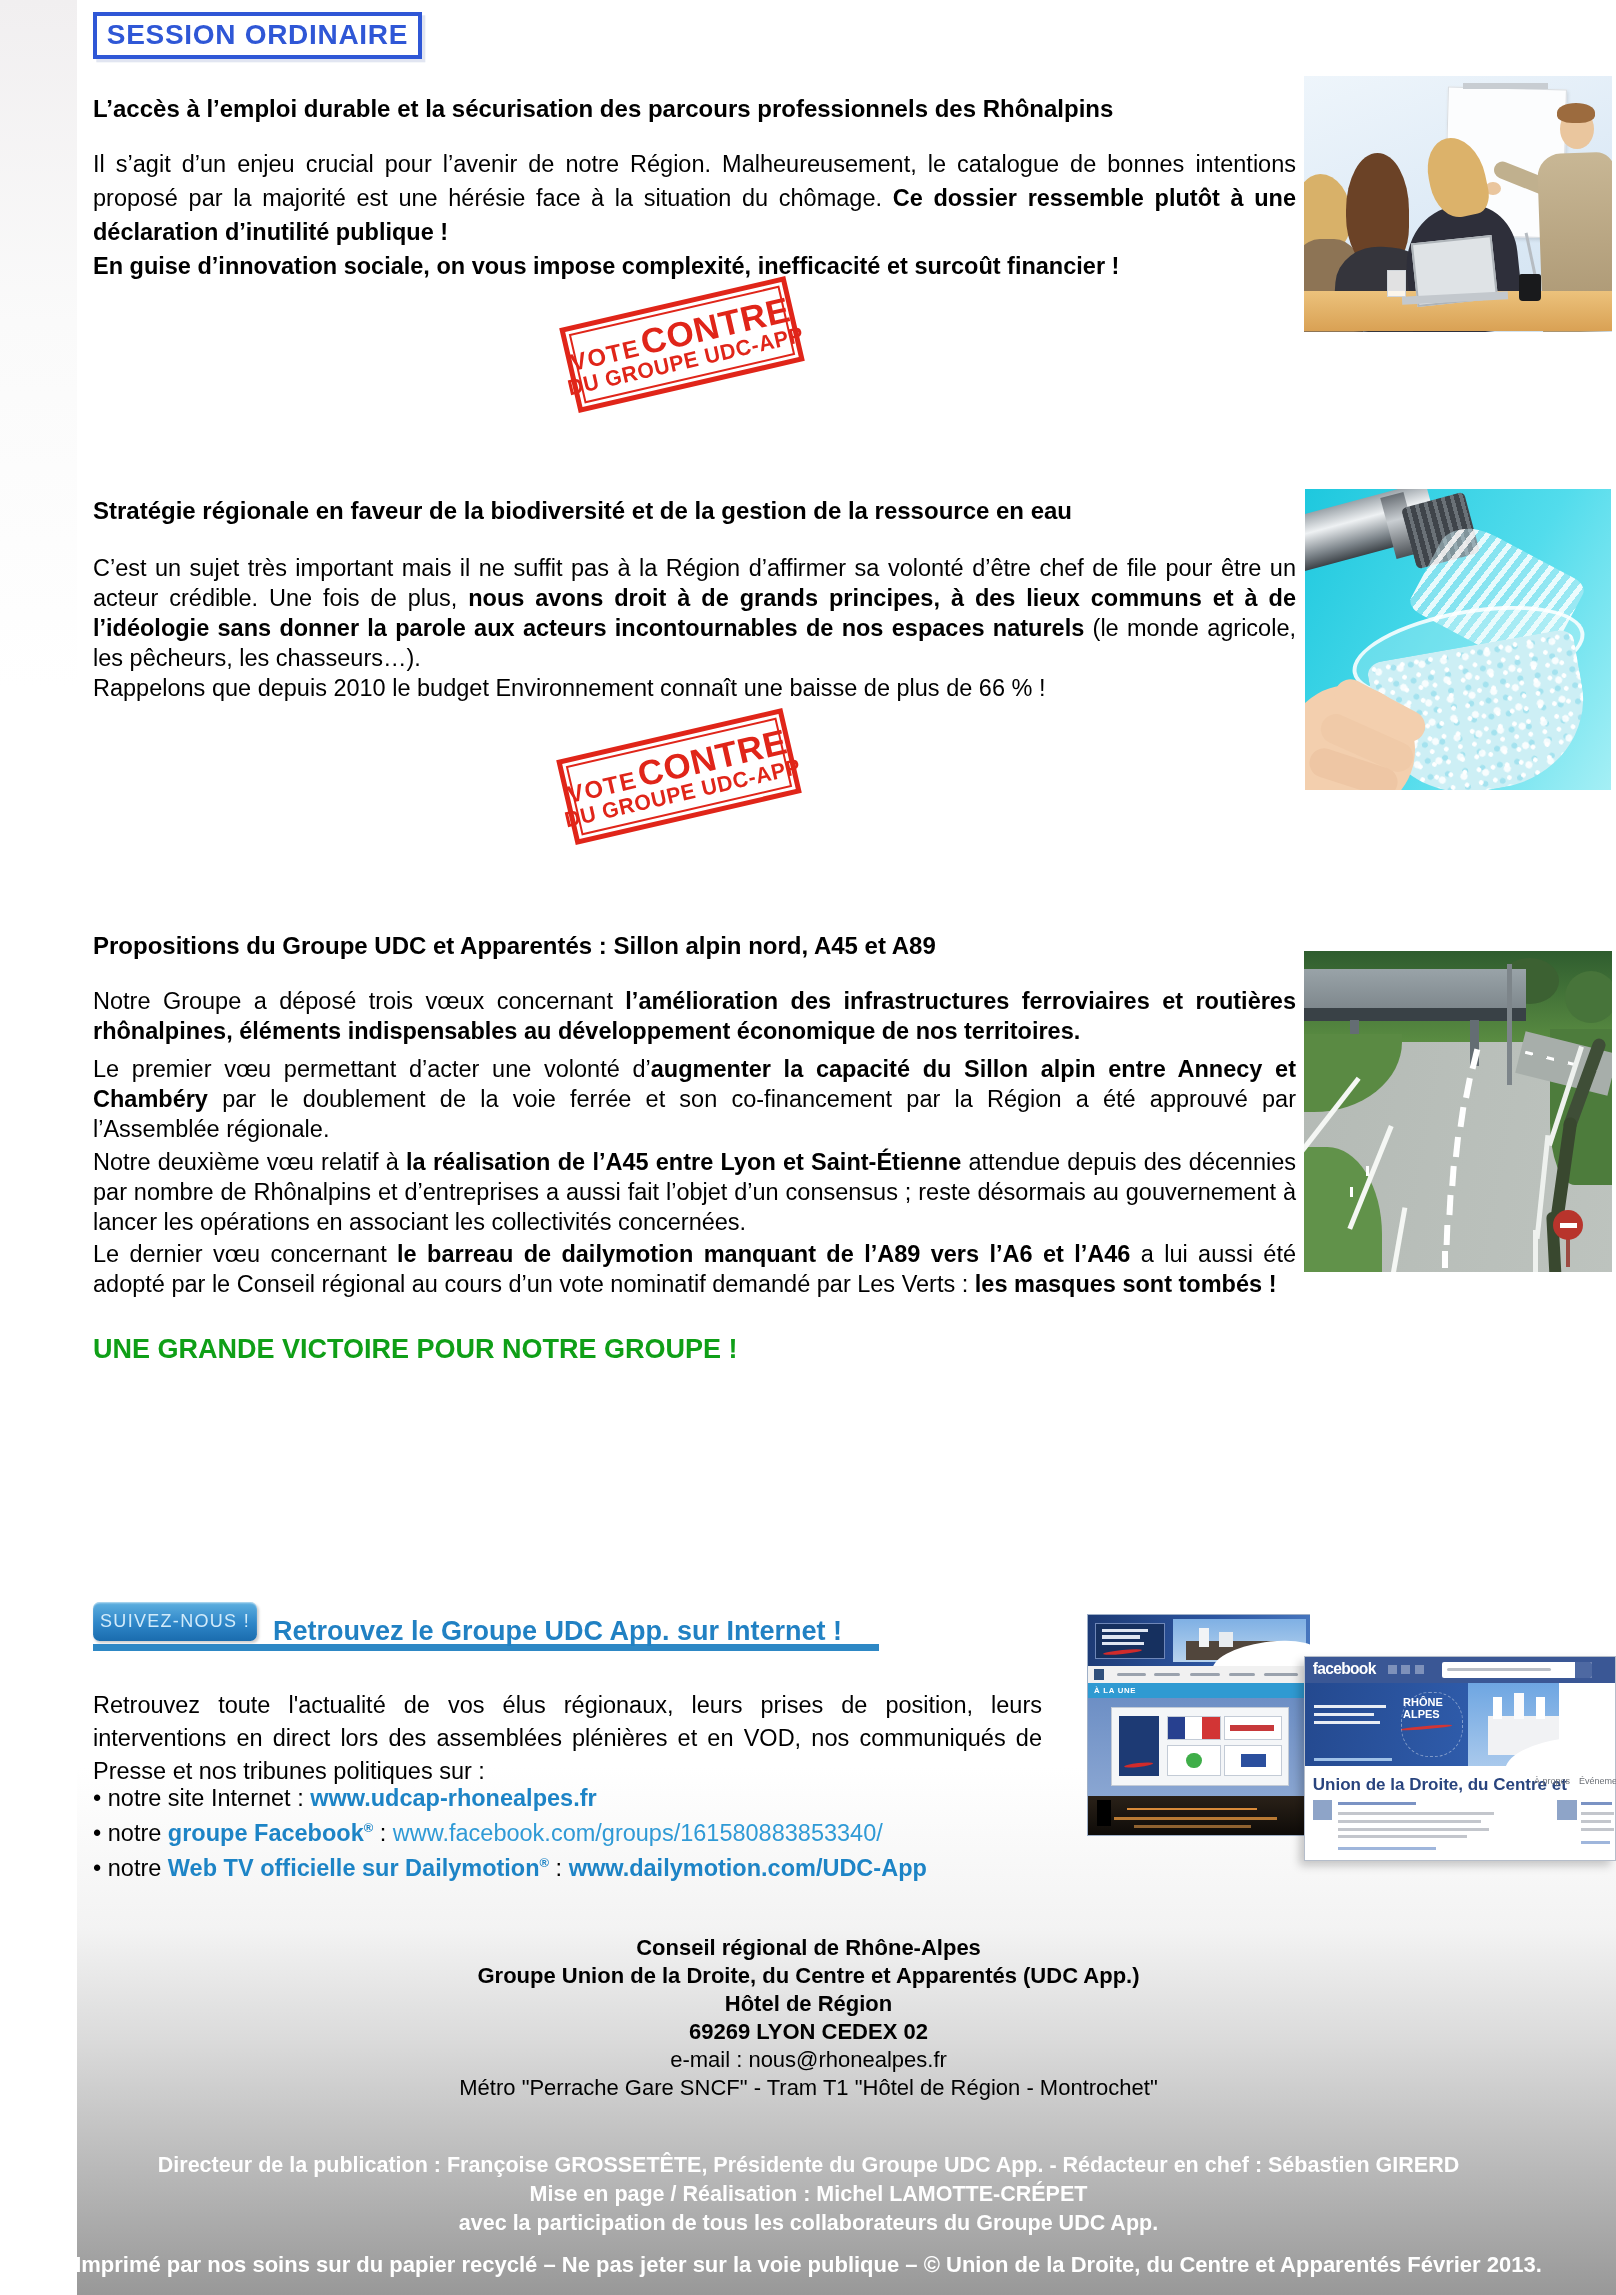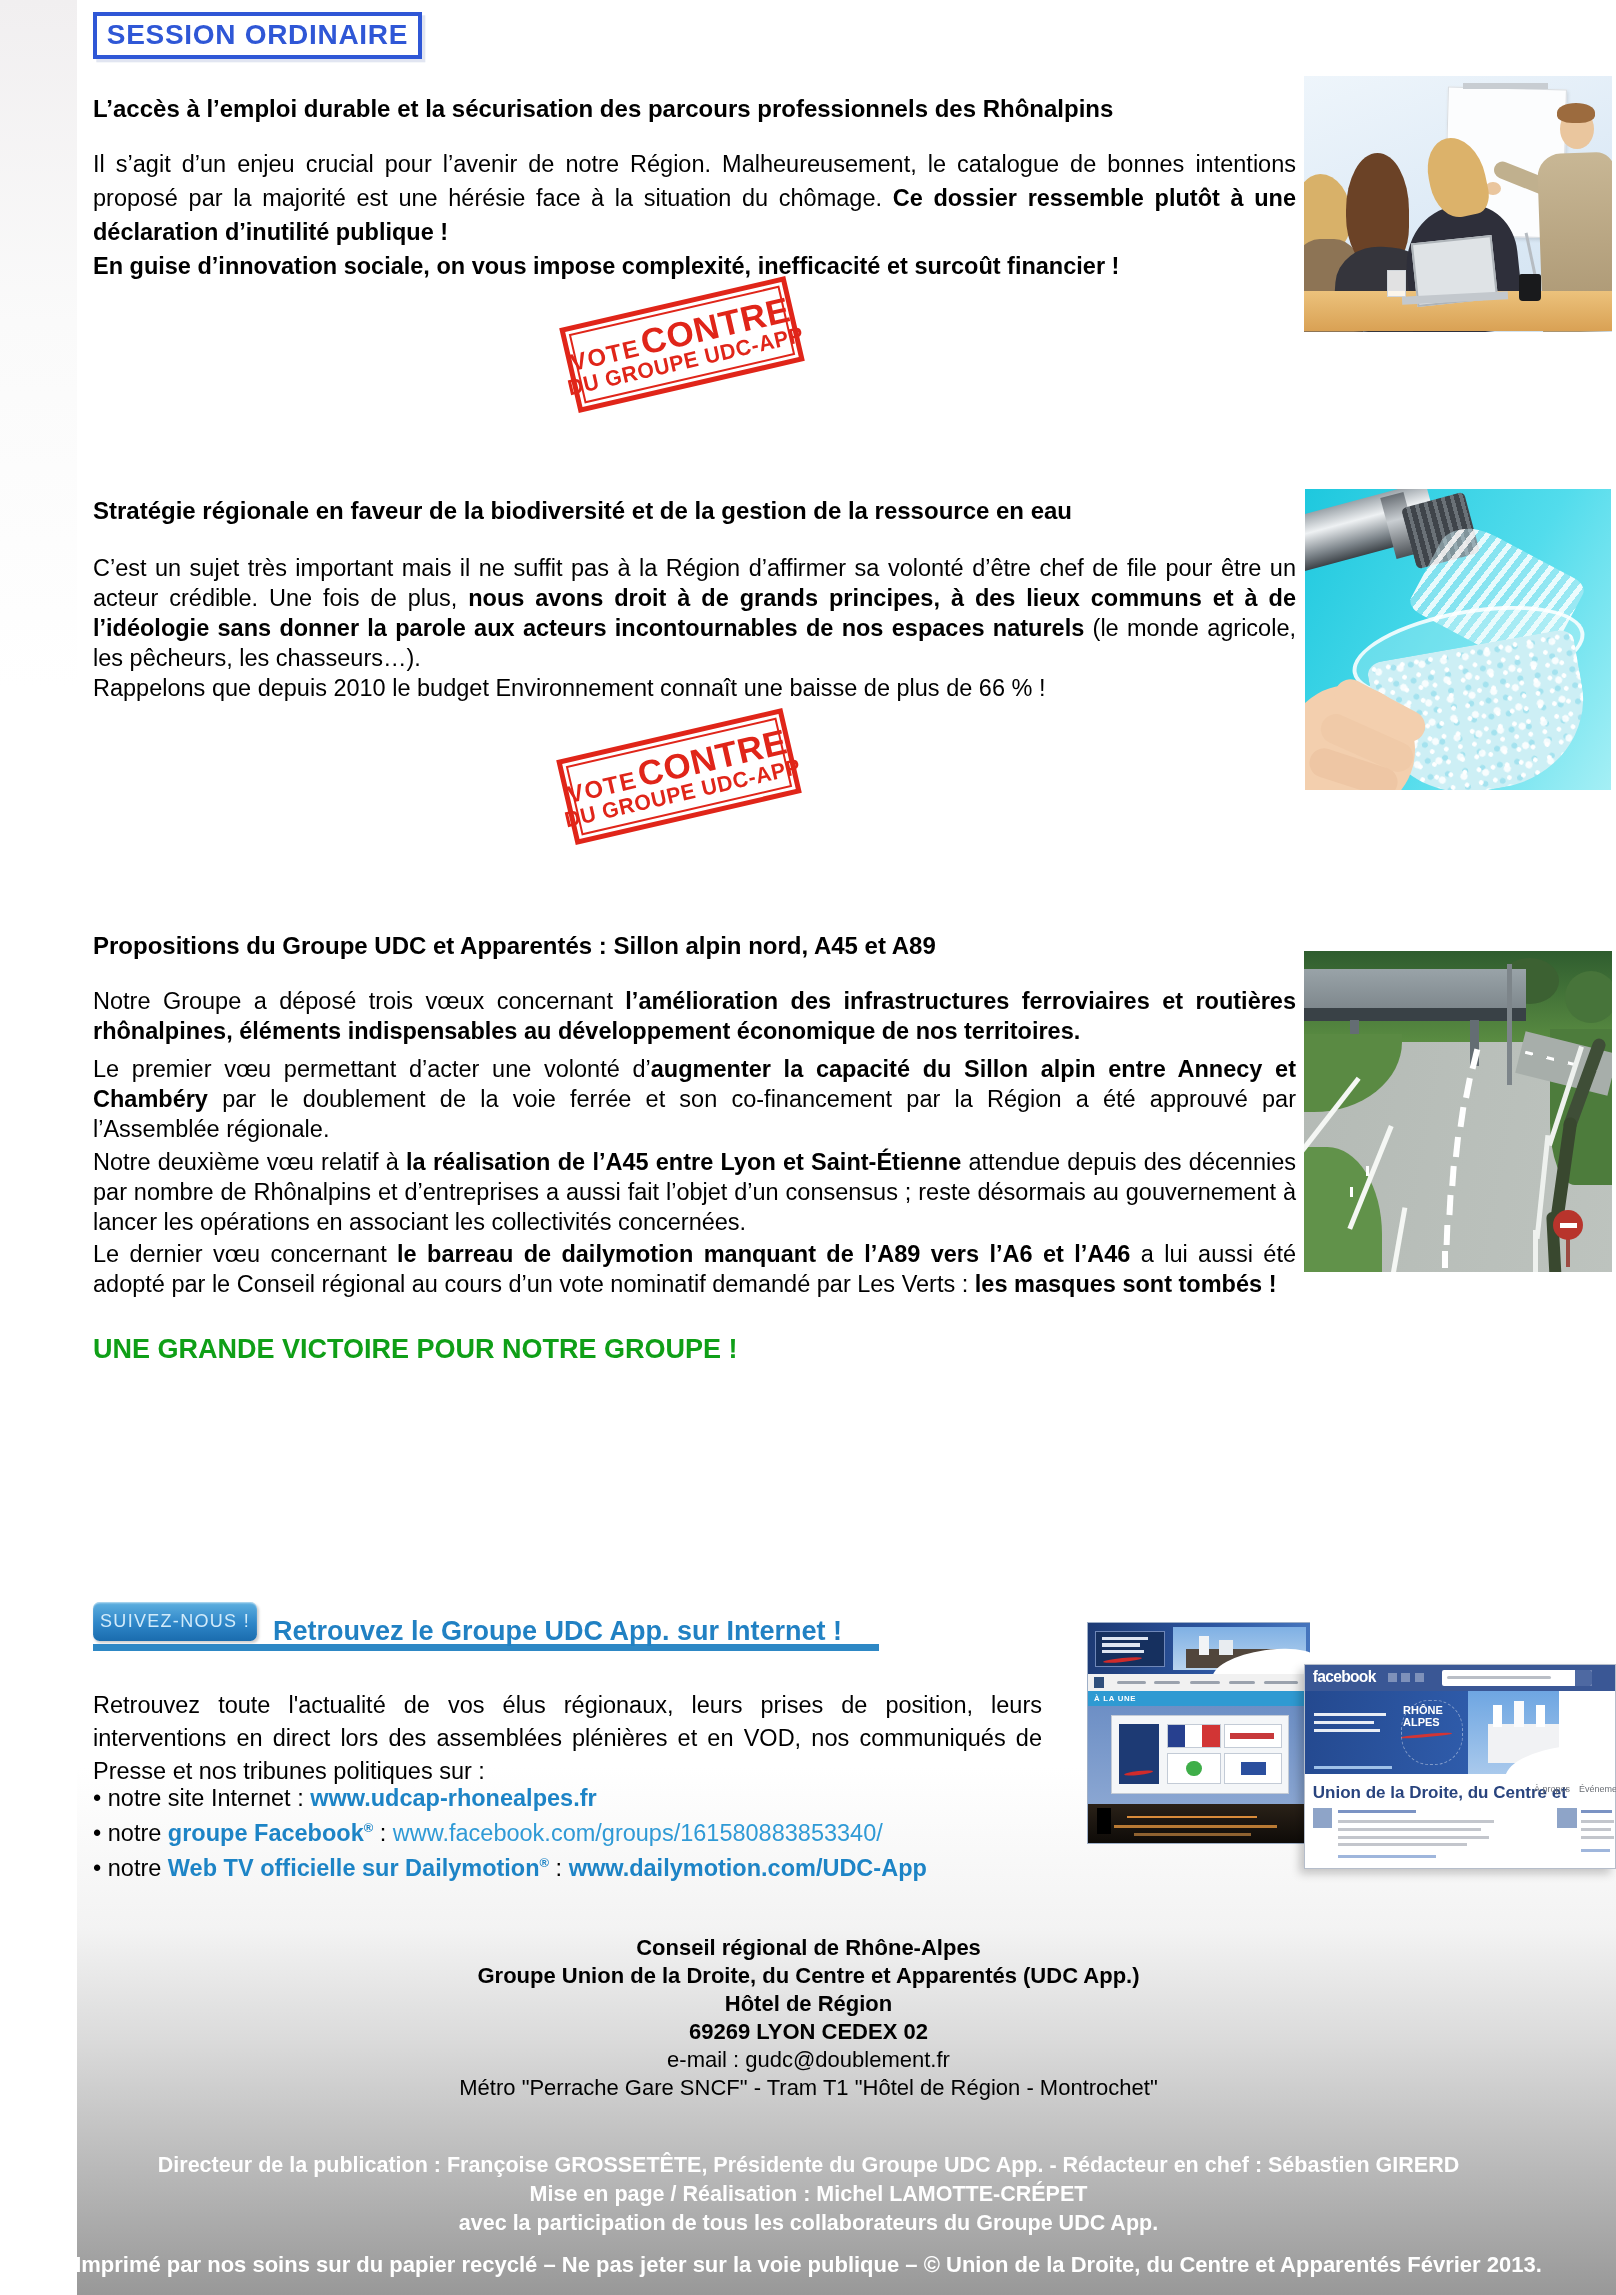--- a/index.html
+++ b/index.html
@@ -47,21 +47,21 @@
   .intro{left:93px;top:1689px;width:949px;font-size:23.5px;text-align:justify;}
   .bullets{left:93px;top:1786px;width:991px;font-size:23.5px;}
   .bullets > div{line-height:24px;margin-bottom:5.9px;white-space:nowrap;}
   
   .addr{left:0;top:1934px;width:1617px;text-align:center;font-size:22px;line-height:28px;}
   .credits{left:0;top:2151px;width:1617px;text-align:center;color:#fff;font-weight:bold;
     font-size:21.5px;line-height:29px;}
   .credit-bottom{left:0;top:2252px;width:1617px;text-align:center;color:#fff;
     font-weight:bold;font-size:22px;}
   
-  .card{box-sizing:border-box;margin-top:8px;}
+  .card{box-sizing:border-box;}
   .bar-g{background:#9aa2ad;height:3.9px;border-radius:2px;}
 </style>
 </head>
 <body>
 
 <div class="page">
   <div class="abs left-strip"></div>
   <div class="abs main-bg"></div>
 
   <div class="abs h" style="top:95px;width:1203px;">L’accès à l’emploi durable et la sécurisation des parcours professionnels des Rhônalpins</div>
@@ -285,21 +285,21 @@
         <div class="abs" style="left:276px;top:46px;width:29px;height:3.3px;background:#9fb6dc;"></div>
       </div>
     </div>
   </div>
 
   <div class="abs addr">
       <div class="b">Conseil régional de Rhône-Alpes</div>
       <div class="b">Groupe Union de la Droite, du Centre et Apparentés (UDC App.)</div>
       <div class="b">Hôtel de Région</div>
       <div class="b">69269 LYON CEDEX 02</div>
-      <div>e-mail : gudc@doublement.fr</div>
+      <div>e-mail : nous@rhonealpes.fr</div>
       <div>Métro "Perrache Gare SNCF" - Tram T1 "Hôtel de Région - Montrochet"</div>
     </div>
 
   <div class="abs credits">
       <div class="b">Directeur de la publication : Françoise GROSSETÊTE, Présidente du Groupe UDC App. - Rédacteur en chef : Sébastien GIRERD</div>
       <div class="b">Mise en page / Réalisation : Michel LAMOTTE-CRÉPET</div>
       <div class="b">avec la participation de tous les collaborateurs du Groupe UDC App.</div>
     </div>
   <div class="abs credit-bottom">Imprimé par nos soins sur du papier recyclé  –  Ne pas jeter sur la voie publique  –  © Union de la Droite, du Centre et Apparentés Février 2013.</div>
 </div>

